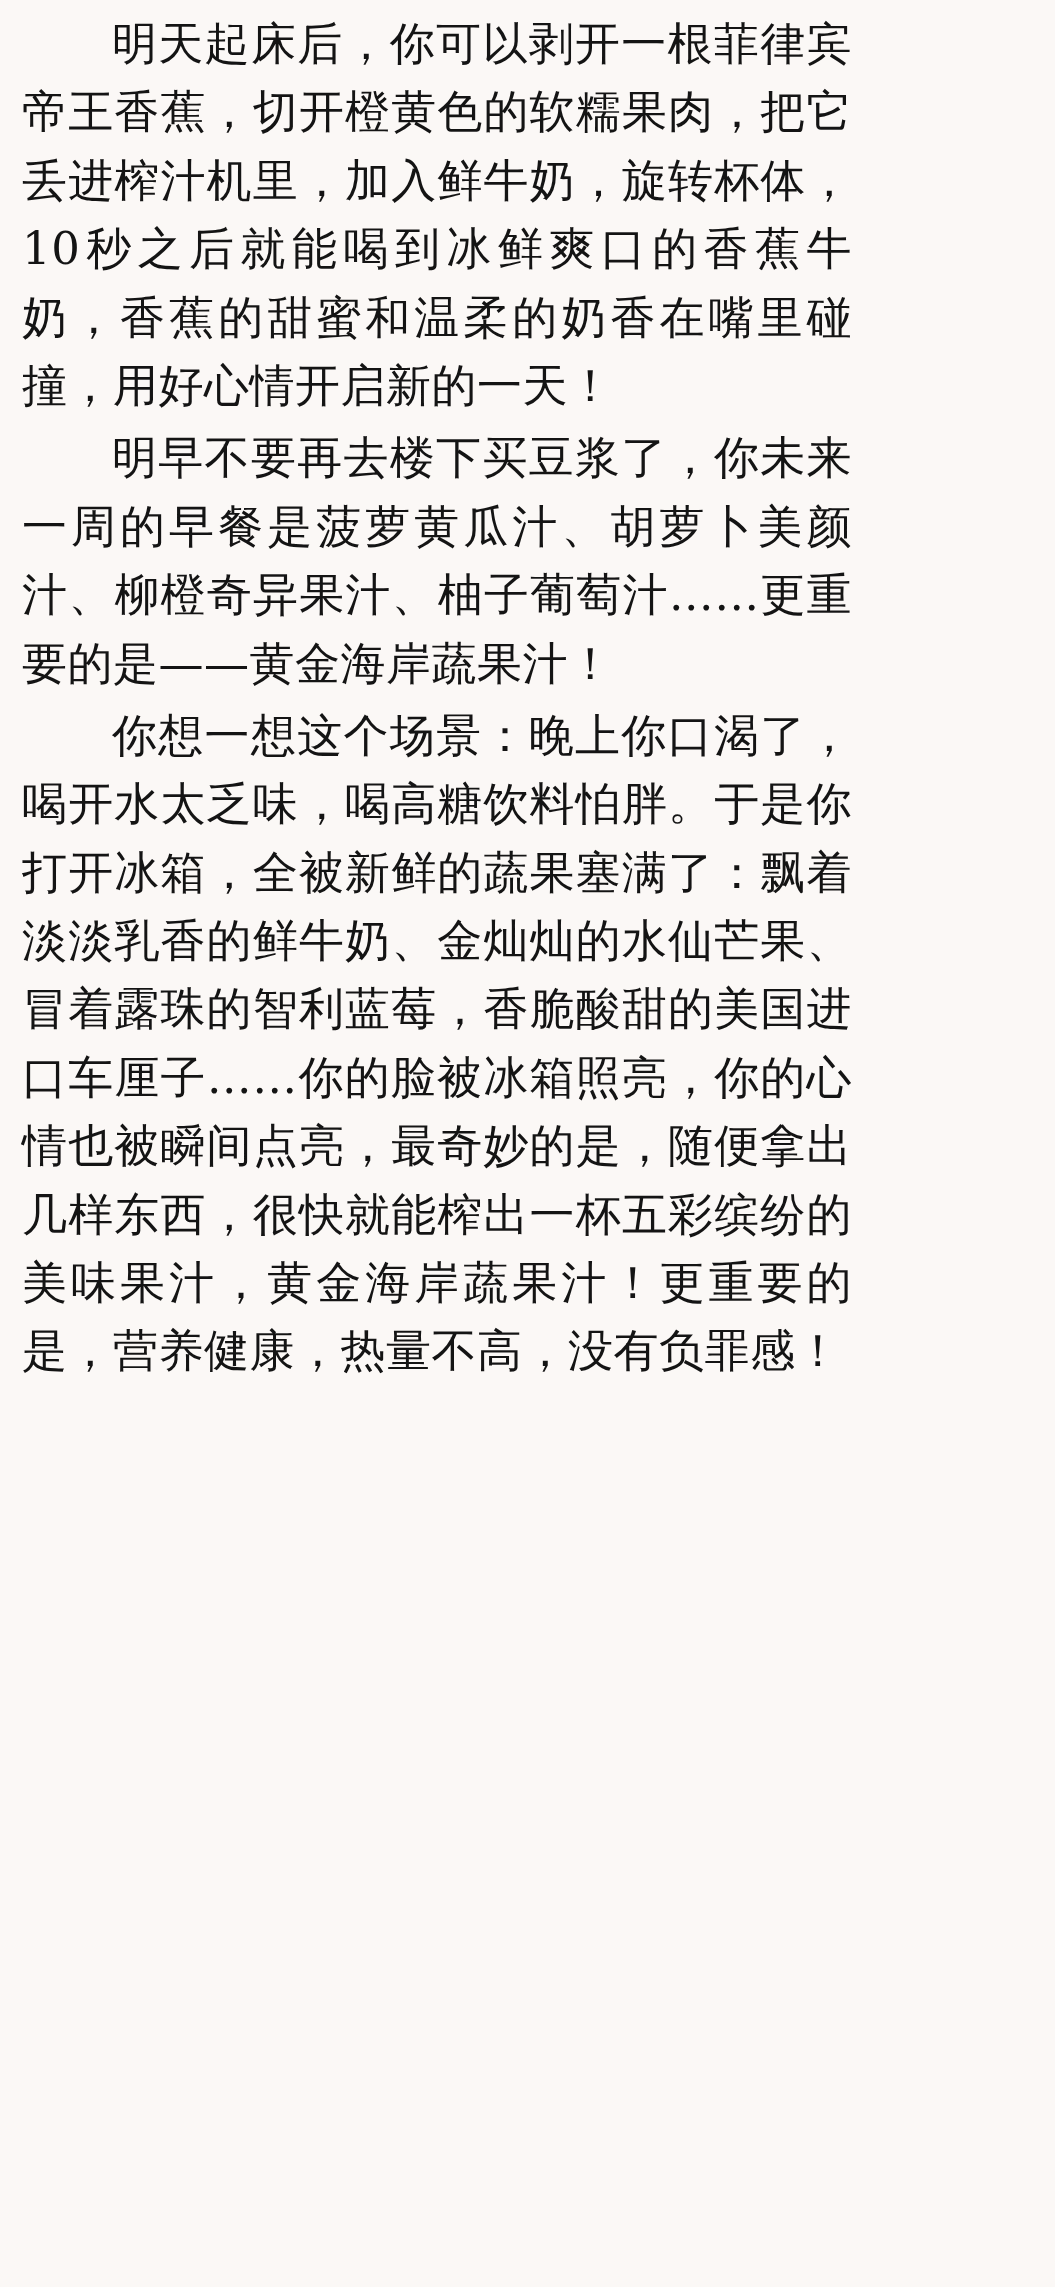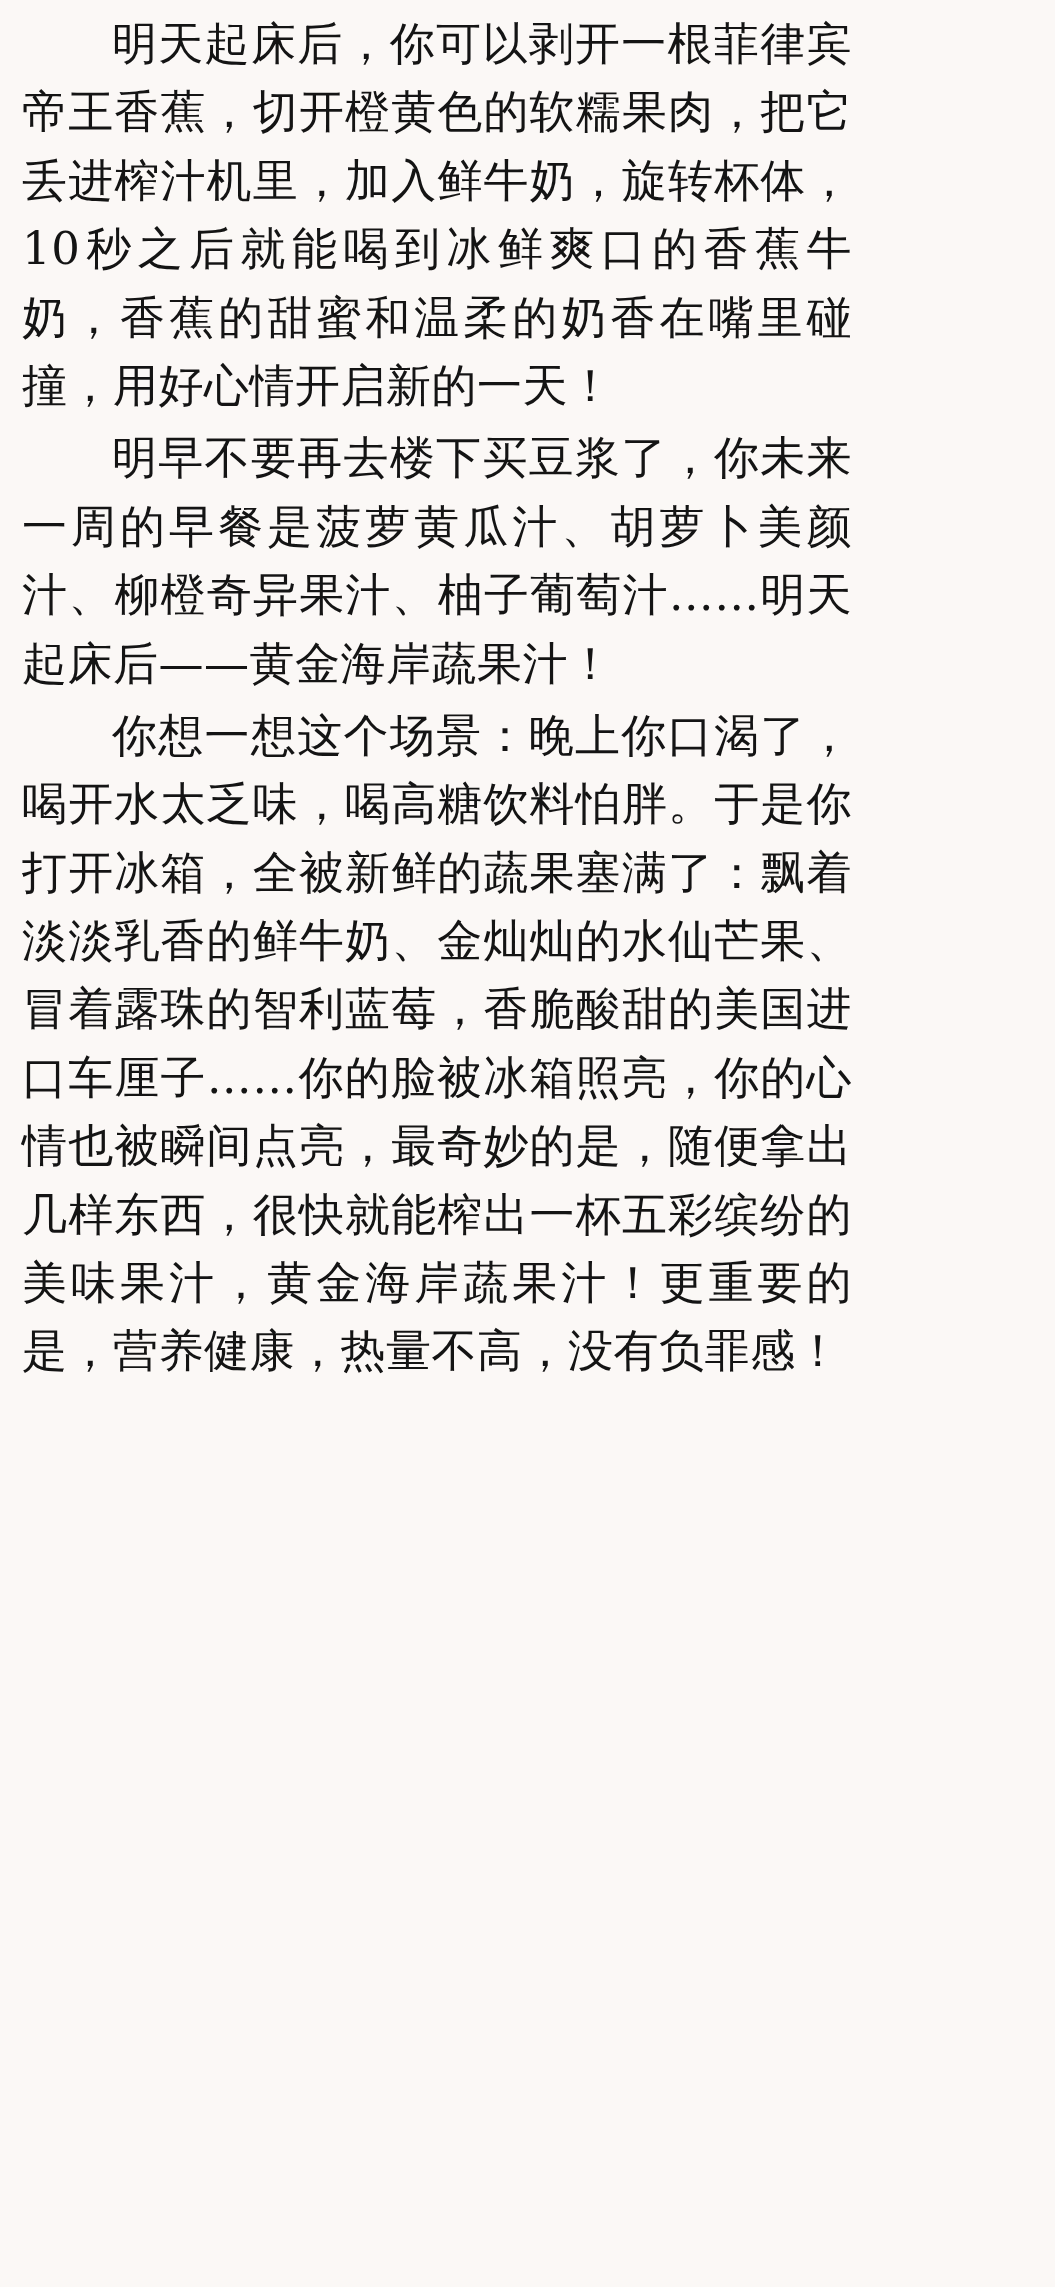--- a/index.html
+++ b/index.html
@@ -37,16 +37,16 @@
   .para:last-child {
     margin-bottom: 0;
   }
 </style>
 </head>
 <body>
 
 <div class="page">
   <div class="article">
     <p class="para">明天起床后，你可以剥开一根菲律宾帝王香蕉，切开橙黄色的软糯果肉，把它丢进榨汁机里，加入鲜牛奶，旋转杯体，10秒之后就能喝到冰鲜爽口的香蕉牛奶，香蕉的甜蜜和温柔的奶香在嘴里碰撞，用好心情开启新的一天！</p>
-    <p class="para">明早不要再去楼下买豆浆了，你未来一周的早餐是菠萝黄瓜汁、胡萝卜美颜汁、柳橙奇异果汁、柚子葡萄汁……明天起床后——黄金海岸蔬果汁！</p>
+    <p class="para">明早不要再去楼下买豆浆了，你未来一周的早餐是菠萝黄瓜汁、胡萝卜美颜汁、柳橙奇异果汁、柚子葡萄汁……更重要的是——黄金海岸蔬果汁！</p>
     <p class="para">你想一想这个场景：晚上你口渴了，喝开水太乏味，喝高糖饮料怕胖。于是你打开冰箱，全被新鲜的蔬果塞满了：飘着淡淡乳香的鲜牛奶、金灿灿的水仙芒果、冒着露珠的智利蓝莓，香脆酸甜的美国进口车厘子……你的脸被冰箱照亮，你的心情也被瞬间点亮，最奇妙的是，随便拿出几样东西，很快就能榨出一杯五彩缤纷的美味果汁，黄金海岸蔬果汁！更重要的是，营养健康，热量不高，没有负罪感！</p>
   </div>
 </div>
 
 </body></html>

